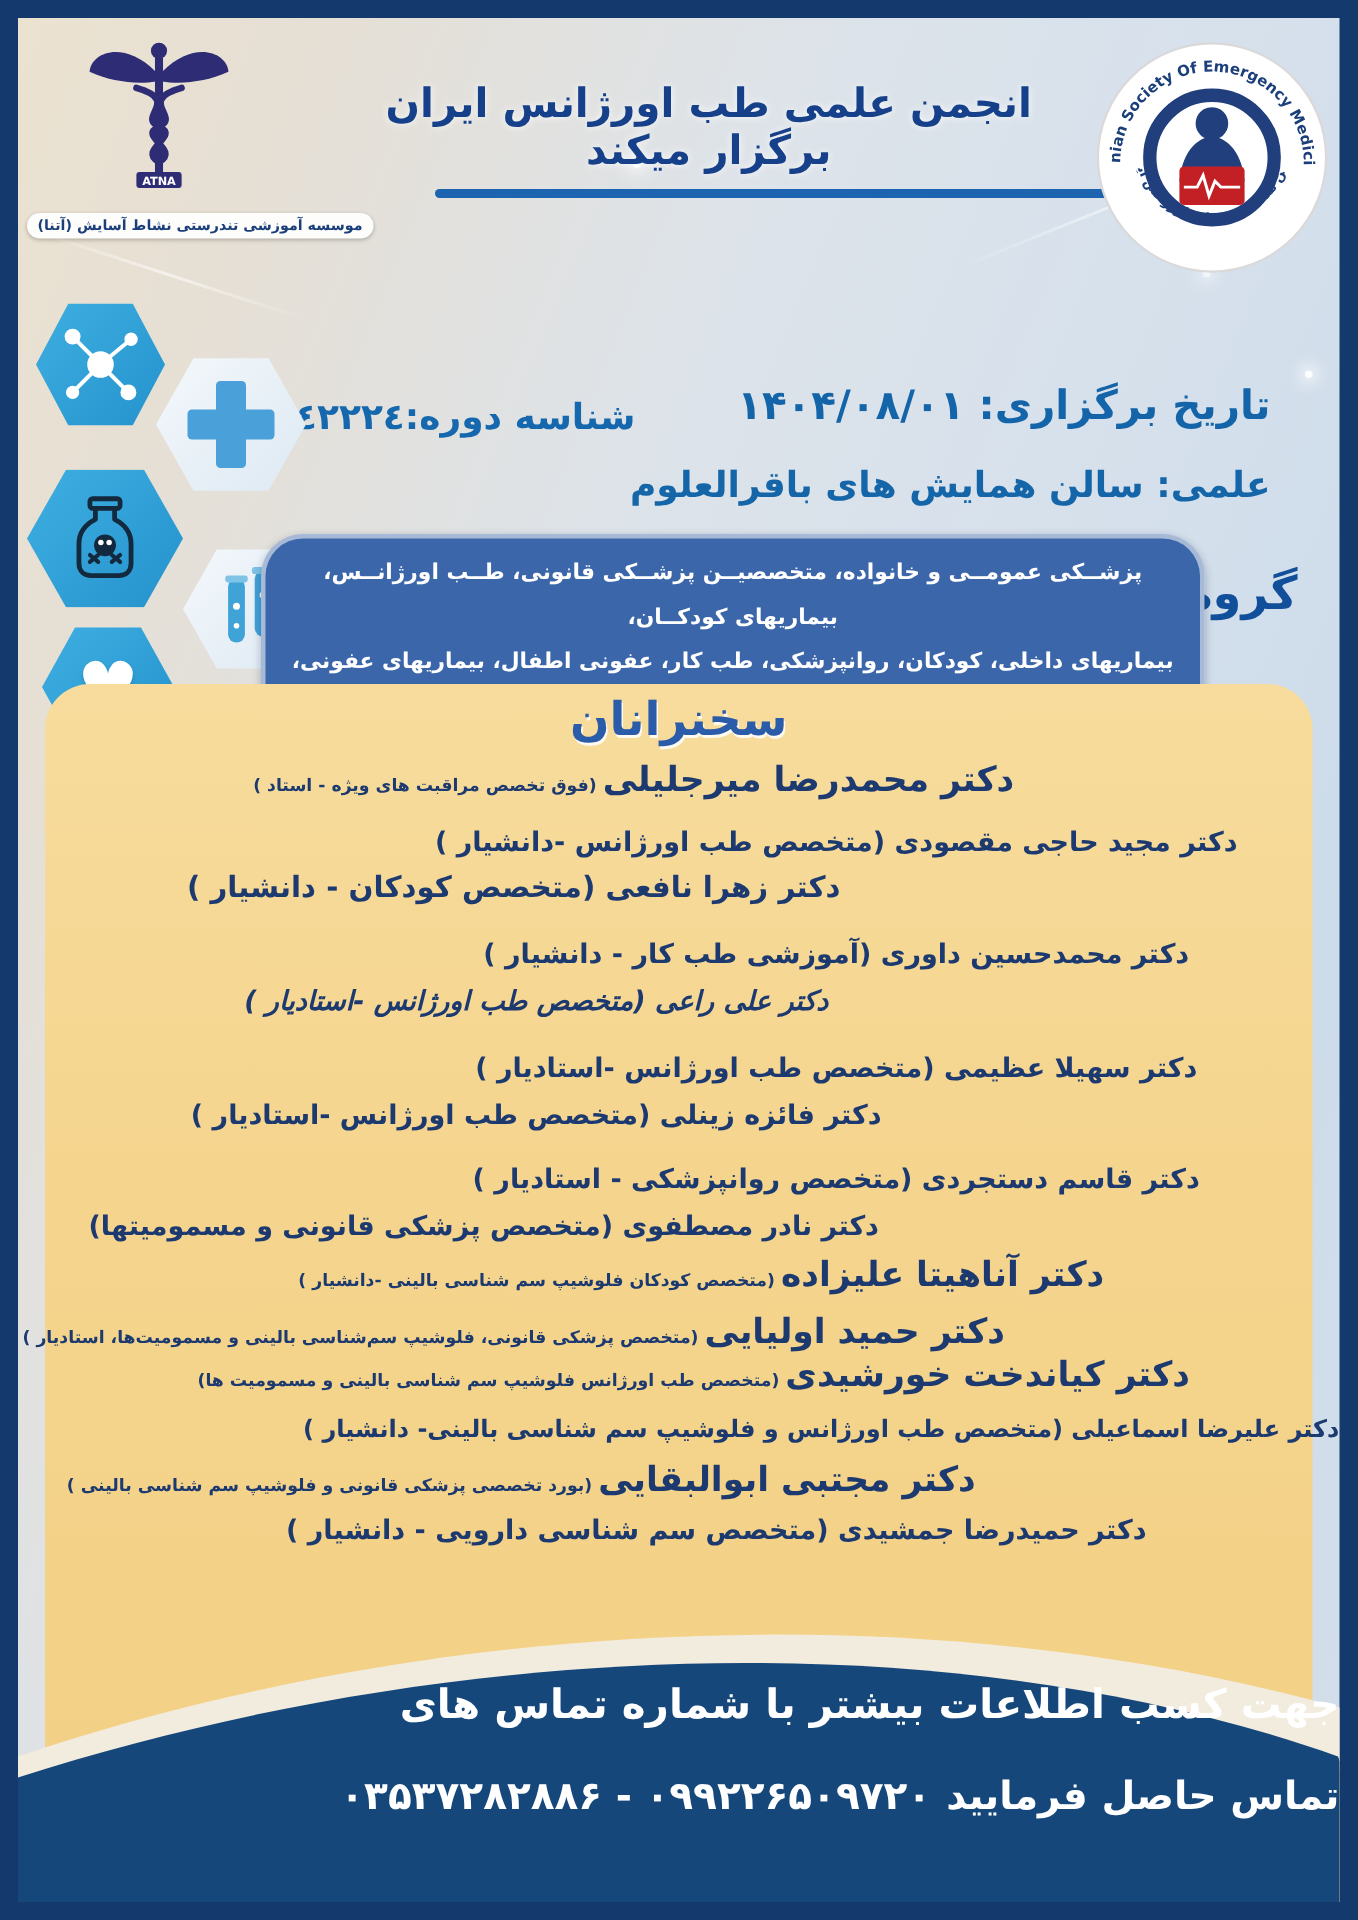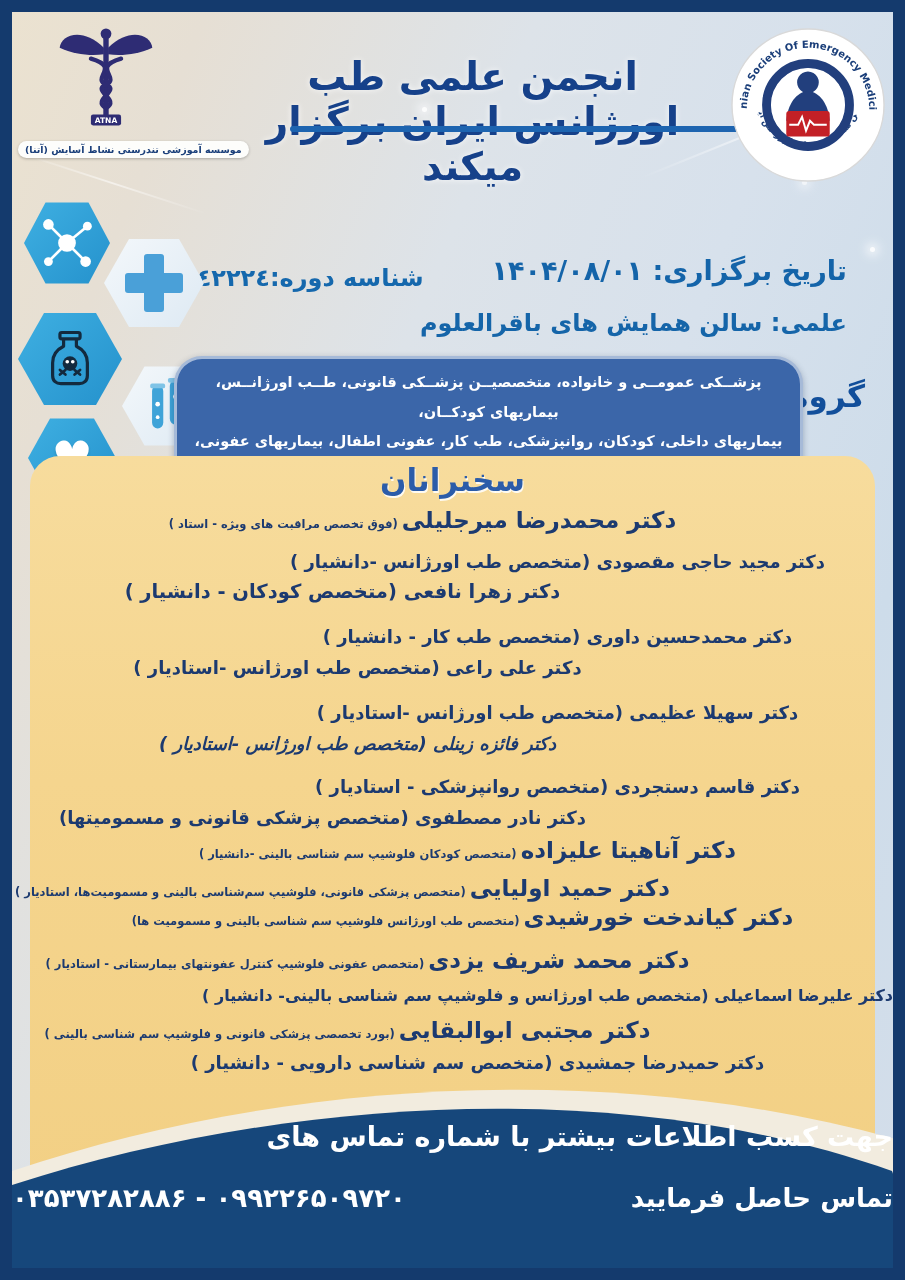--- a/index.html
+++ b/index.html
@@ -10,21 +10,21 @@
     background:linear-gradient(112deg,#ebe2d0 0%,#e6dfd4 14%,#dde3e9 38%,#d7e1ec 58%,#cddcea 80%,#d4deea 100%); }
   .sparkle { position:absolute; width:5px; height:5px; border-radius:50%; background:#fff;
     box-shadow:0 0 10px 4px rgba(255,255,255,.75); opacity:.9; }
   .plexline { position:absolute; height:2px; background:linear-gradient(90deg,rgba(255,255,255,.0),rgba(255,255,255,.55),rgba(255,255,255,0)); }
 
   
   .atna { position:absolute; left:6px; top:10px; width:175px; text-align:center; }
   .atna-caption { display:inline-block; background:#fdfdfb; color:#1b3f7a; font-size:9.5px; font-weight:bold;
     border-radius:10px; padding:3px 7px; box-shadow:0 1px 3px rgba(0,0,0,.25); white-space:nowrap; }
   .hdr-title { position:absolute; left:215px; right:175px; top:42px; text-align:center; direction:rtl;
-    font-size:39px; font-weight:900; color:#16418a; text-shadow:0 0 6px rgba(255,255,255,.8); }
+    font-size:27px; font-weight:900; color:#16418a; text-shadow:0 0 6px rgba(255,255,255,.8); }
   .divider { position:absolute; left:278px; top:114px; width:455px; height:6px; background:#1d64b0; border-radius:3px; }
   .isem { position:absolute; right:6px; top:14px; width:158px; height:158px; }
 
   .main-title { position:absolute; left:50px; right:50px; top:152px; text-align:center; direction:rtl;
     font-size:47px; font-weight:900; color:#1e55a5; letter-spacing:1px;
     text-shadow:3px 4px 0 rgba(122,131,140,.75), 1px 1px 0 rgba(122,131,140,.6); }
 
   
   .info-date { position:absolute; right:46px; top:243px; direction:rtl; font-size:27px; font-weight:900; color:#1464a9; }
   .info-venue { position:absolute; right:46px; top:297px; direction:rtl; font-size:24px; font-weight:900; color:#1565a9; }
@@ -63,21 +63,21 @@
   .sp-row .sp-cred { font-weight:bold; }
   .r-lg .sp-name { font-size:23px; }  .r-lg .sp-cred { font-size:11.5px; }
   .r-md .sp-name,.r-md .sp-cred { font-size:18px; }
   .r-md2 .sp-name,.r-md2 .sp-cred { font-size:19.5px; }
   .r-sm .sp-name,.r-sm .sp-cred { font-size:16px; }
 
   
   .wave { position:absolute; left:0; bottom:0; width:905px; height:215px; }
   .foot1 { position:absolute; left:0; right:0; bottom:116px; text-align:right; direction:rtl;
     color:#fff; font-size:27px; font-weight:900; z-index:5; }
-  .foot2 { position:absolute; left:0; right:0; bottom:55px; display:flex; justify-content:space-between; gap:10px;
+  .foot2 { position:absolute; left:0; right:0; bottom:55px; display:flex; justify-content:flex-end; gap:10px;
     direction:ltr; color:#fff; font-size:26px; font-weight:900; z-index:5; }
 </style>
 </head>
 <body>
 
 <div class="poster">
   <div class="inner">
 
     <div class="sparkle" style="left:410px; top:95px;"></div>
     <div class="sparkle" style="left:858px; top:235px;"></div>
@@ -188,30 +188,29 @@
       <div>پزشــکی عمومــی و خانواده، متخصصیــن پزشــکی قانونی، طــب اورژانــس، بیماریهای کودکــان،</div>
       <div>بیماریهای داخلی، کودکان، روانپزشکی، طب کار، عفونی اطفال، بیماریهای عفونی، داروسازی و سم شناسی</div>
     </div>
 
     <div class="panel">
       <div class="sp-head">سخنرانان</div>
       <div class="sp-list" id="sp-list">
           <div class="sp-row r-lg" style="transform: translateX(-30px); margin-top: 2px;"><span class="sp-name">دکتر محمدرضا میرجلیلی</span><span class="sp-cred"> (فوق تخصص مراقبت های ویژه - استاد )</span></div>
           <div class="sp-row r-md" style="transform: translateX(105px); margin-top: 16px;"><span class="sp-name">دکتر مجید حاجی مقصودی</span><span class="sp-cred"> (متخصص طب اورژانس -دانشیار )</span></div>
           <div class="sp-row r-md2" style="transform: translateX(-110px); margin-top: 7px;"><span class="sp-name">دکتر زهرا نافعی</span><span class="sp-cred"> (متخصص کودکان - دانشیار )</span></div>
-          <div class="sp-row r-md" style="transform: translateX(105px); margin-top: 21px;"><span class="sp-name">دکتر محمدحسین داوری</span><span class="sp-cred"> (متخصص طب کار - دانشیار )</span></div>
-          <div class="sp-row r-md" style="transform: translateX(-95px); margin-top: 9px;"><span class="sp-name">دکتر علی راعی</span><span class="sp-cred"> (متخصص طب اورژانس -استادیار )</span></div>
+          <div class="sp-row r-md" style="transform: translateX(105px); margin-top: 21px;"><span class="sp-name">دکتر محمدحسین داوری</span><span class="sp-cred"> (آموزشی طب کار - دانشیار )</span></div>
+          <div class="sp-row r-md" style="transform: translateX(-95px); margin-top: 9px; font-style: italic;"><span class="sp-name">دکتر علی راعی</span><span class="sp-cred"> (متخصص طب اورژانس -استادیار )</span></div>
           <div class="sp-row r-md" style="transform: translateX(105px); margin-top: 22px;"><span class="sp-name">دکتر سهیلا عظیمی</span><span class="sp-cred"> (متخصص طب اورژانس -استادیار )</span></div>
-          <div class="sp-row r-md" style="transform: translateX(-95px); margin-top: 9px; font-style: italic;"><span class="sp-name">دکتر فائزه زینلی</span><span class="sp-cred"> (متخصص طب اورژانس -استادیار )</span></div>
+          <div class="sp-row r-md" style="transform: translateX(-95px); margin-top: 9px;"><span class="sp-name">دکتر فائزه زینلی</span><span class="sp-cred"> (متخصص طب اورژانس -استادیار )</span></div>
           <div class="sp-row r-md" style="transform: translateX(105px); margin-top: 20px;"><span class="sp-name">دکتر قاسم دستجردی</span><span class="sp-cred"> (متخصص روانپزشکی - استادیار )</span></div>
           <div class="sp-row r-md" style="transform: translateX(-130px); margin-top: 9px;"><span class="sp-name">دکتر نادر مصطفوی</span><span class="sp-cred"> (متخصص پزشکی قانونی و مسمومیتها)</span></div>
           <div class="sp-row r-lg" style="transform: translateX(15px); margin-top: 6px;"><span class="sp-name">دکتر آناهیتا علیزاده</span><span class="sp-cred"> (متخصص کودکان فلوشیپ سم شناسی بالینی -دانشیار )</span></div>
           <div class="sp-row r-lg" style="transform: translateX(-110px); margin-top: 10px;"><span class="sp-name">دکتر حمید اولیایی</span><span class="sp-cred"> (متخصص پزشکی قانونی، فلوشیپ سم‌شناسی بالینی و مسمومیت‌ها، استادیار )</span></div>
           <div class="sp-row r-lg" style="transform: translateX(10px); margin-top: 0;"><span class="sp-name">دکتر کیاندخت خورشیدی</span><span class="sp-cred"> (متخصص طب اورژانس فلوشیپ سم شناسی بالینی و مسمومیت ها)</span></div>
-          <div class="sp-row r-lg" style="transform: translateX(-85px); margin-top: 14px;"><span class="sp-name">دکتر محمد شریف یزدی</span><span class="sp-cred"> (متخصص عفونی فلوشیپ کنترل عفونتهای بیمارستانی - استادیار )</span></div>
           <div class="sp-row r-sm" style="transform: translateX(95px); margin-top: 11px;"><span class="sp-name">دکتر علیرضا اسماعیلی</span><span class="sp-cred"> (متخصص طب اورژانس و فلوشیپ سم شناسی بالینی- دانشیار )</span></div>
           <div class="sp-row r-lg" style="transform: translateX(-105px); margin-top: 10px;"><span class="sp-name">دکتر مجتبی ابوالبقایی</span><span class="sp-cred"> (بورد تخصصی پزشکی قانونی و فلوشیپ سم شناسی بالینی )</span></div>
           <div class="sp-row r-md" style="transform: translateX(25px); margin-top: 8px;"><span class="sp-name">دکتر حمیدرضا جمشیدی</span><span class="sp-cred"> (متخصص سم شناسی دارویی - دانشیار )</span></div>
         </div>
     </div>
 
     <svg class="wave" viewBox="0 0 905 215" preserveAspectRatio="none">
       <path d="M0,118 C260,30 600,2 905,92 L905,215 L0,215 Z" fill="#f2ecdf"></path>
       <polygon points="905,110 905,215 660,215" fill="#e9c379"></polygon>
       <polygon points="905,118 905,215 672,215" fill="#a9853f" opacity="0.55"></polygon>

